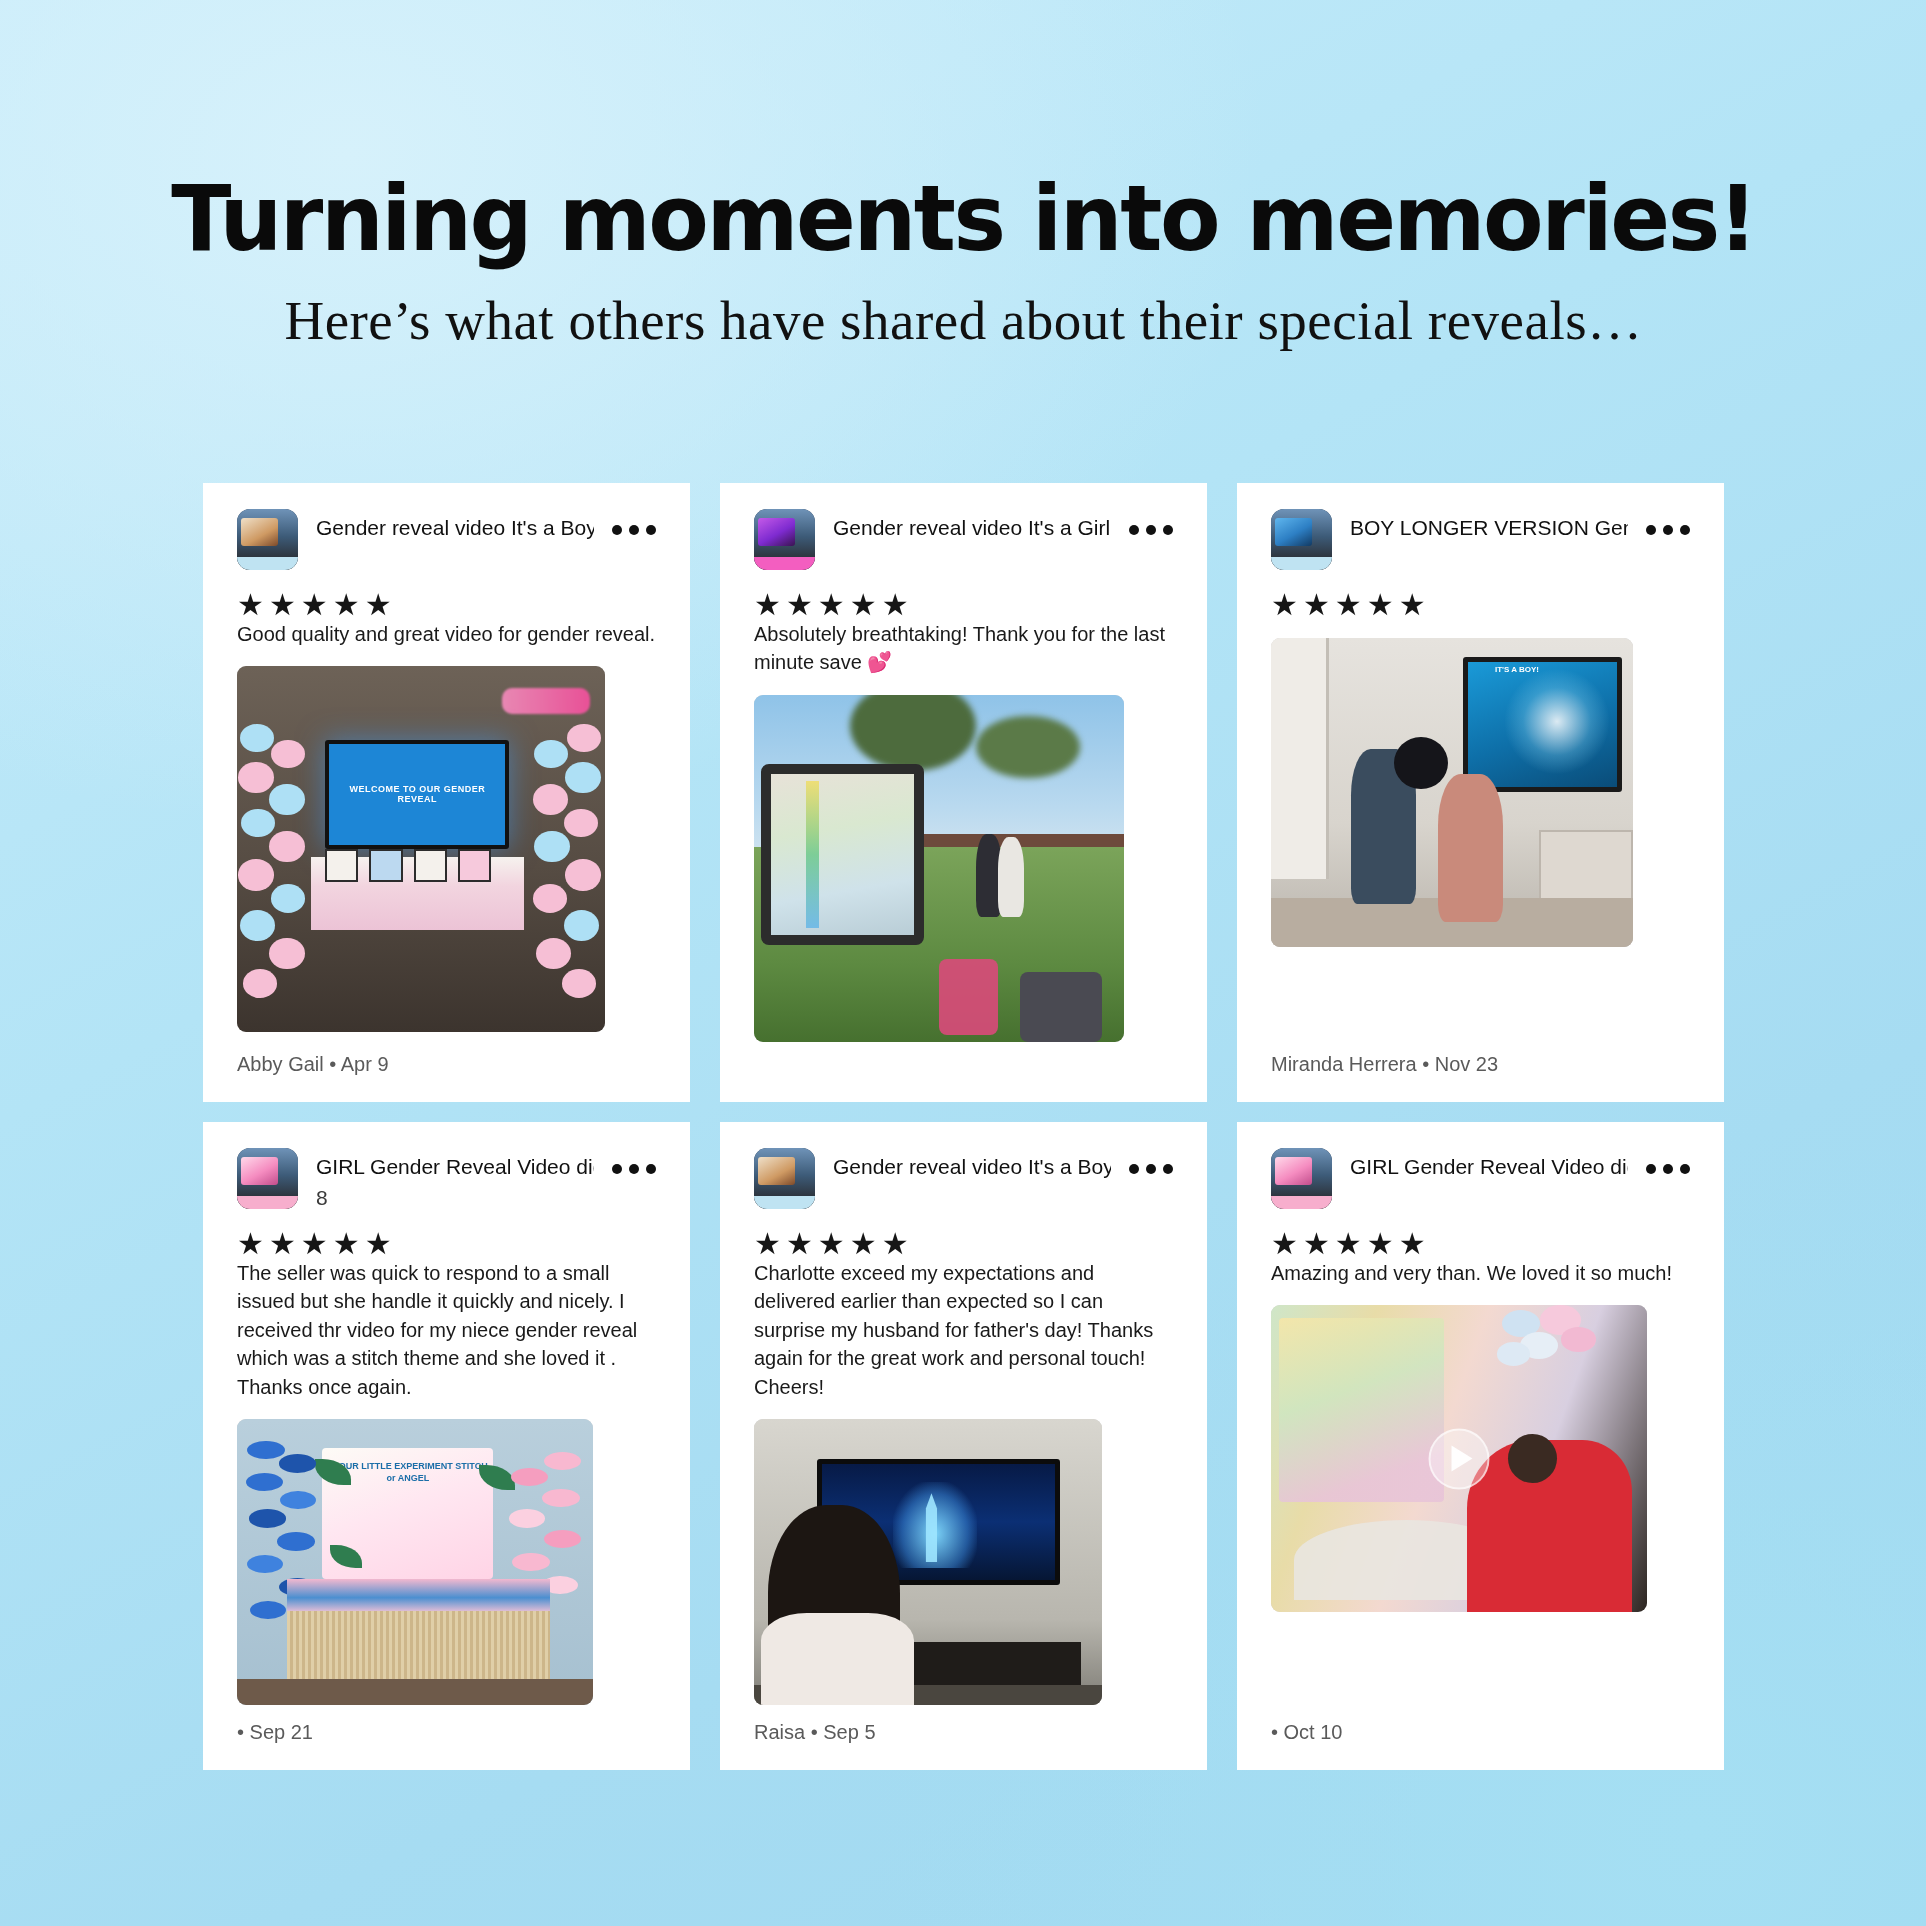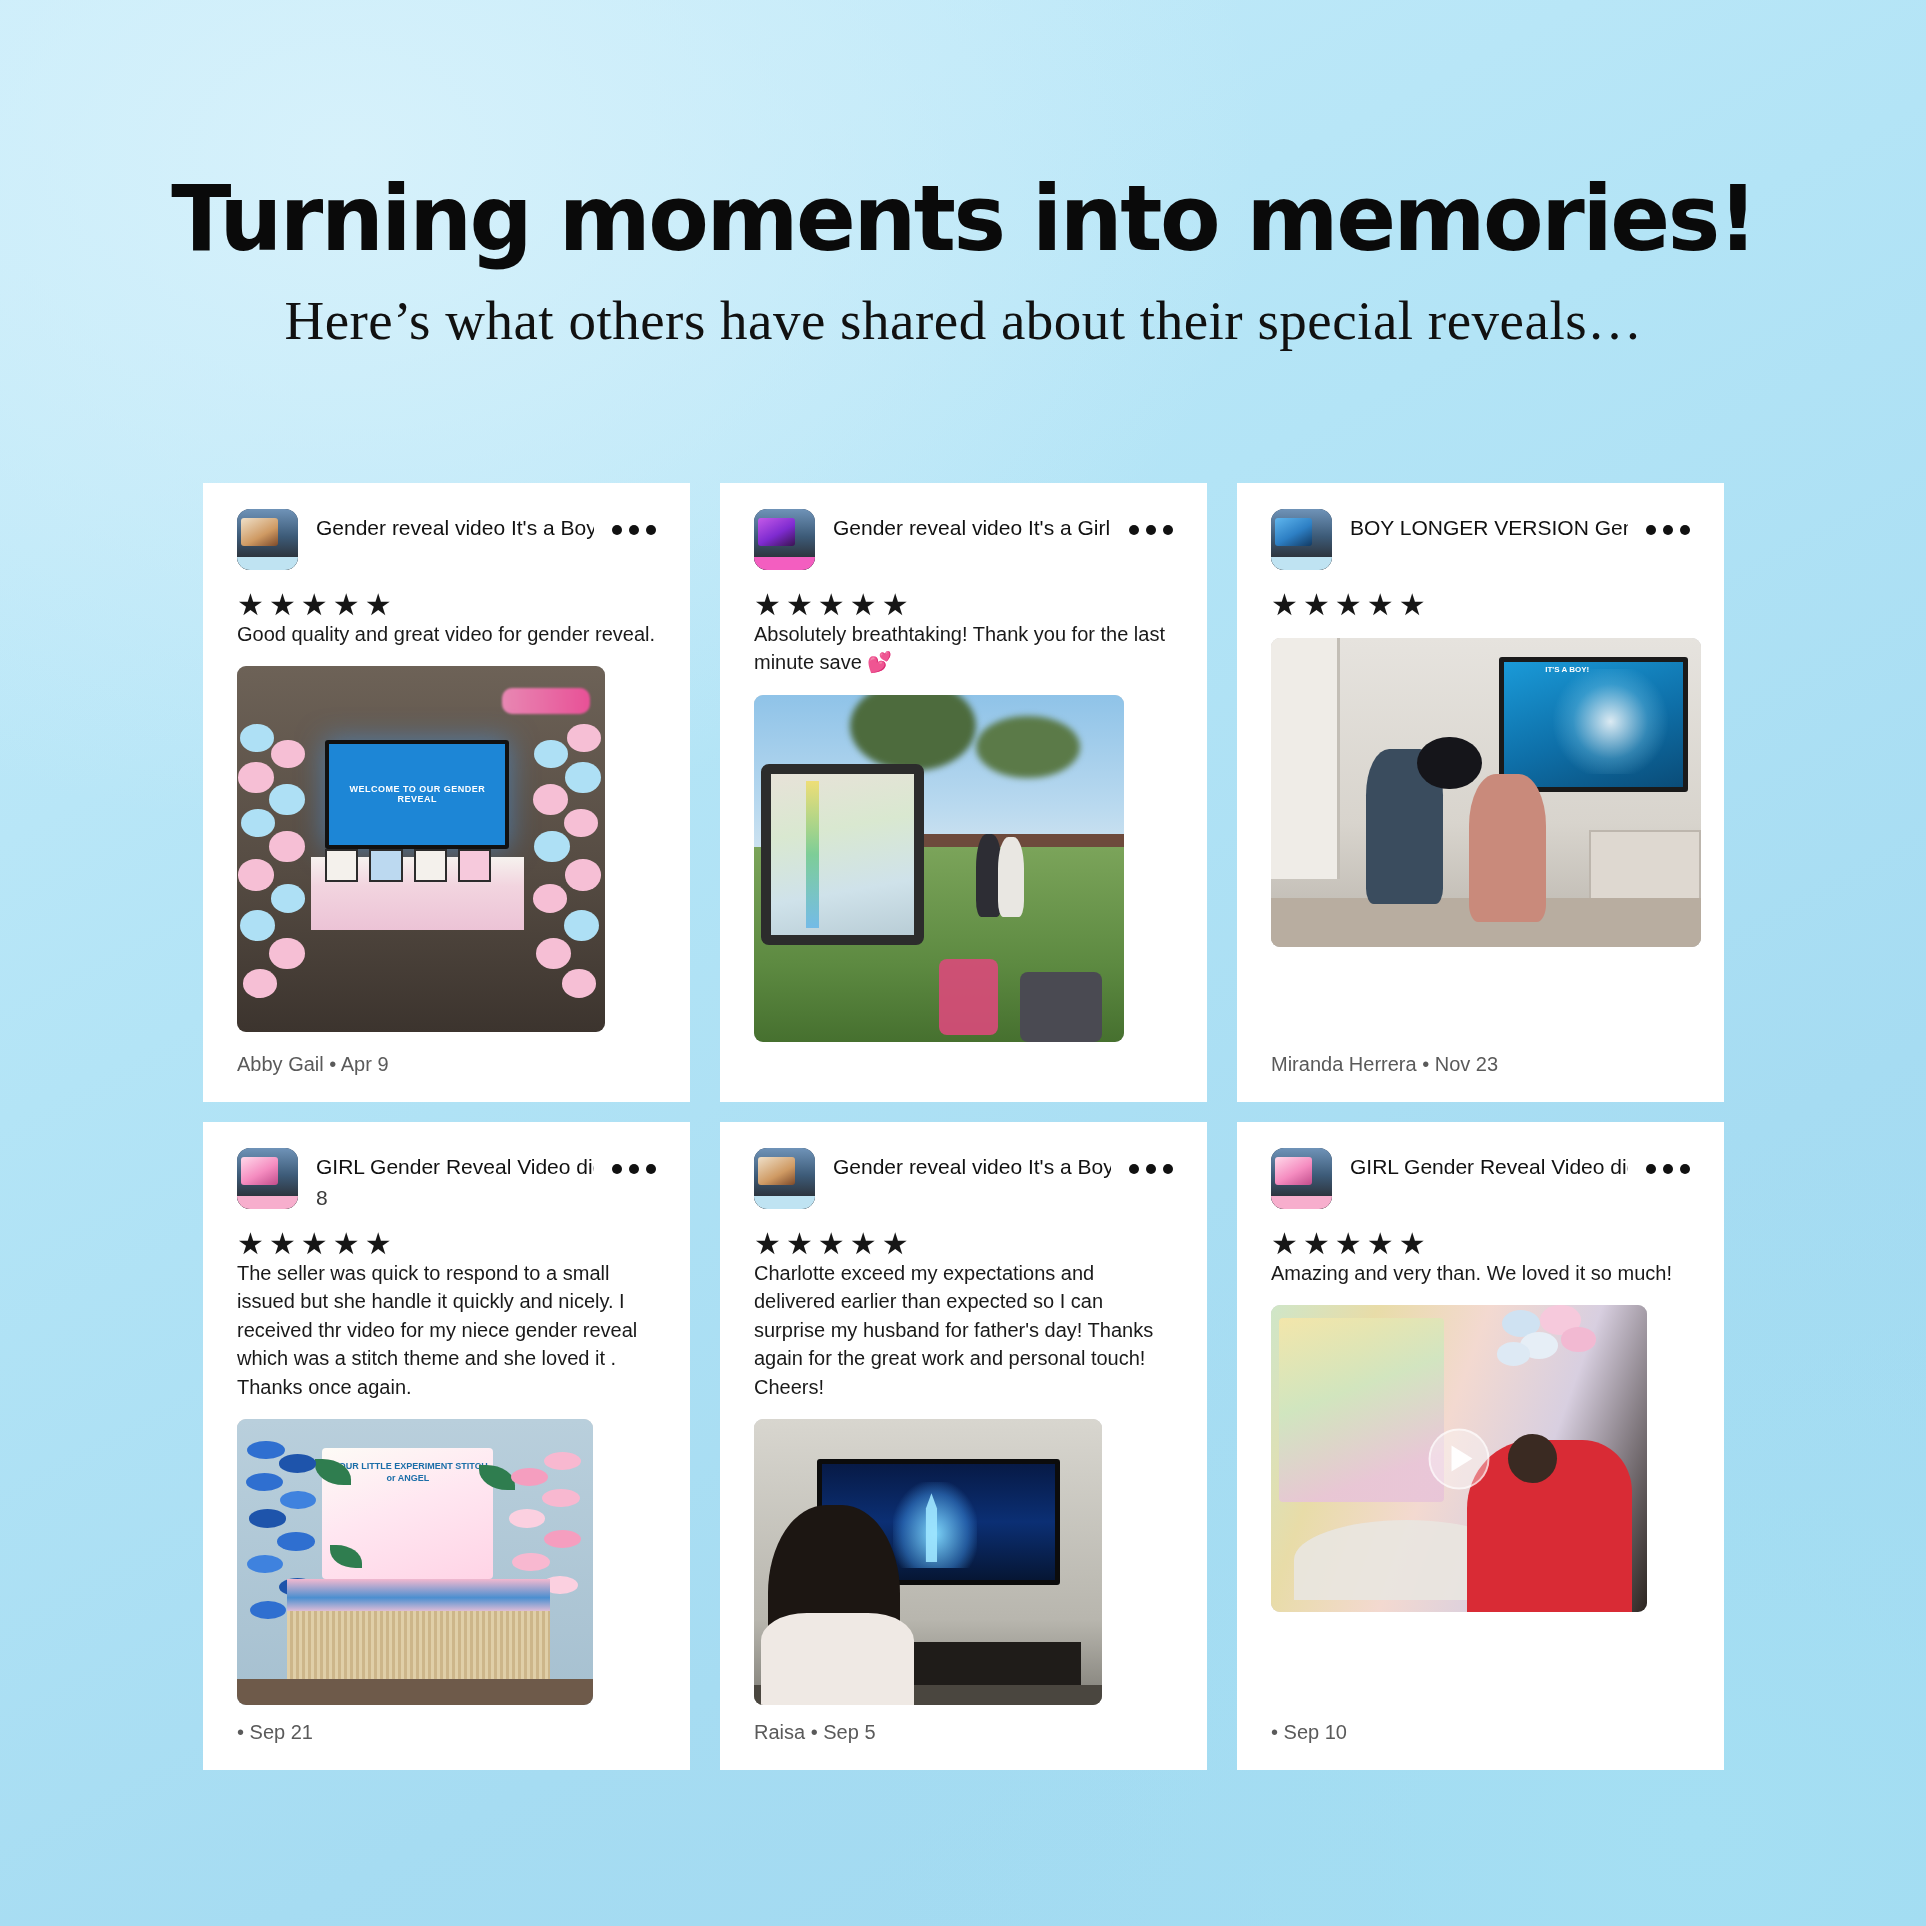--- a/index.html
+++ b/index.html
@@ -180,21 +180,21 @@
   
   .photo {
     margin-top: 18px;
     border-radius: 9px;
     overflow: hidden;
     position: relative;
     background: #cfcfcf;
   }
   .p1 { width: 368px; height: 366px; }
   .p2 { width: 370px; height: 347px; }
-  .p3 { width: 430px; height: 309px; }
+  .p3 { width: 362px; height: 309px; }
   .p4 { width: 356px; height: 309px; }
   .p5 { width: 348px; height: 309px; }
   .p6 { width: 376px; height: 307px; }
 
   .byline {
     margin-top: auto;
     padding-top: 16px;
     font-size: 20px;
     color: #5a5a5a;
   }
@@ -605,18 +605,18 @@
             <div class="b" style="left:24%;top:22%;width:30%;height:22%;background:#e6eef6"></div>
             <div class="b" style="left:56%;top:18%;width:28%;height:20%;background:#f2b9d2"></div>
             <div class="b" style="left:6%;top:30%;width:26%;height:19%;background:#dde9f4"></div>
           </div>
           <div class="tablecloth"></div>
           <div class="person"></div>
           <div class="head"></div>
         </div>
         <div class="play"></div>
       </div>
-      <div class="byline">• Sep 10</div>
+      <div class="byline">• Oct 10</div>
     </div>
 
   </div>
 </div>
 
 
 </body></html>

